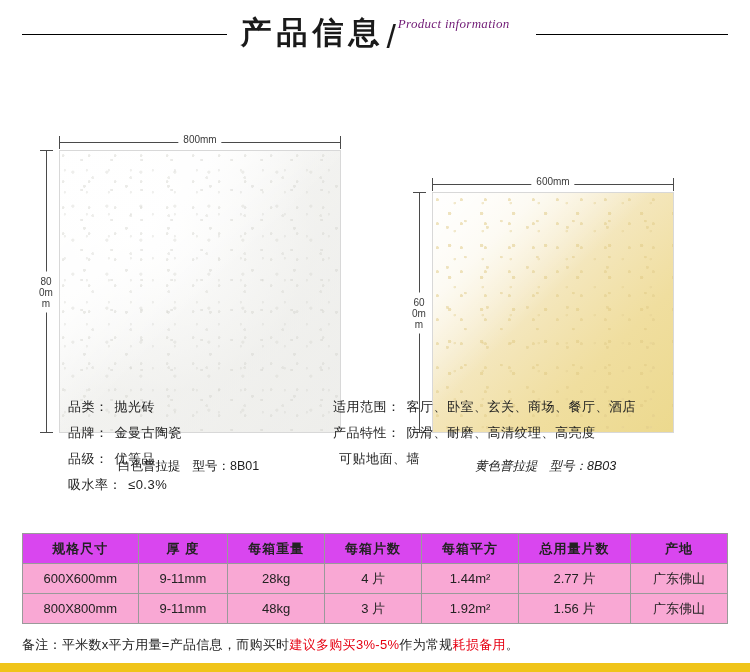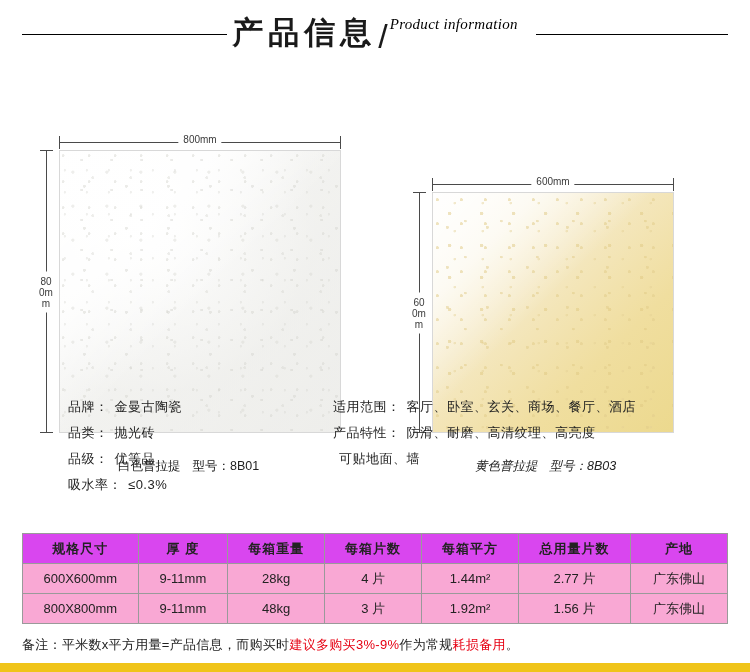--- a/index.html
+++ b/index.html
@@ -49,24 +49,24 @@
     font-size: 34px;
     line-height: 1;
     font-weight: 300;
     color: #1a1a1a;
     margin: 0 2px 0 2px;
     transform: translateY(2px);
   }
   .title-en {
     font-family: "Liberation Serif", serif;
     font-style: italic;
-    font-size: 15px;
+    font-size: 13px;
     line-height: 1;
     padding-bottom: 3px;
-    color: #000000;
+    color: #701a75;
     letter-spacing: 0.3px;
   }
 
   
   .products {
     position: relative;
     height: 330px;
   }
 
   .prod {
@@ -328,26 +328,26 @@
       <span>黄色普拉提</span><span class="gap"></span><span>型号：8B03</span>
     </div>
   </div>
 
 </div>
 
 <div class="specs">
 
   <div class="spec-col left">
     <div class="spec-row">
+      <span class="spec-label">品类：</span>
+      <span class="spec-value">抛光砖</span>
+    </div>
+    <div class="spec-row">
       <span class="spec-label">品牌：</span>
       <span class="spec-value">金曼古陶瓷</span>
-    </div>
-    <div class="spec-row">
-      <span class="spec-label">品类：</span>
-      <span class="spec-value">抛光砖</span>
     </div>
     <div class="spec-row">
       <span class="spec-label">品级：</span>
       <span class="spec-value">优等品</span>
     </div>
     <div class="spec-row">
       <span class="spec-label">吸水率：</span>
       <span class="spec-value">≤0.3%</span>
     </div>
   </div>
@@ -399,16 +399,16 @@
         <td>3 片</td>
         <td>1.92m²</td>
         <td>1.56 片</td>
         <td>广东佛山</td>
       </tr>
     </tbody>
   </table>
 </div>
 
 <div class="note">
-  <span>备注：平米数x平方用量=产品信息，而购买时</span><span class="red">建议多购买3%-9%</span><span>作为常规</span><span class="red">耗损备用</span><span>。</span>
+  <span>备注：平米数x平方用量=产品信息，而购买时</span><span class="red">建议多购买3%-5%</span><span>作为常规</span><span class="red">耗损备用</span><span>。</span>
 </div>
 
 <div class="bottom-bar"></div>
 
 </body></html>

